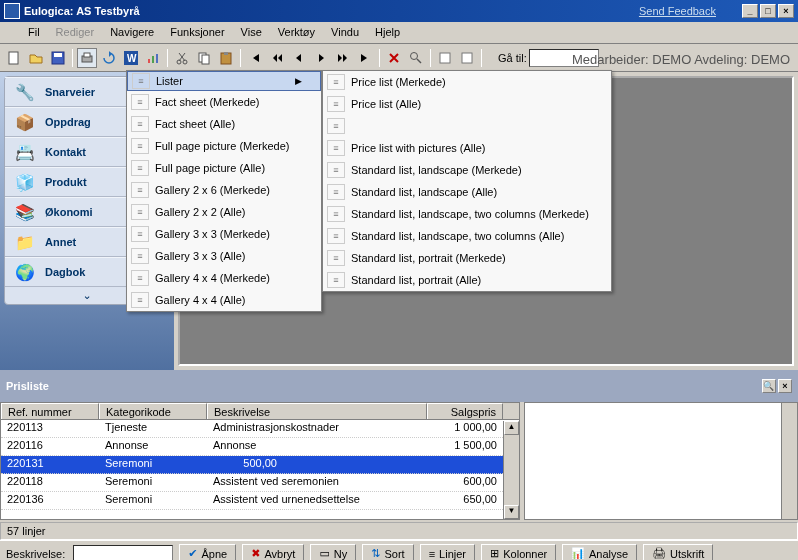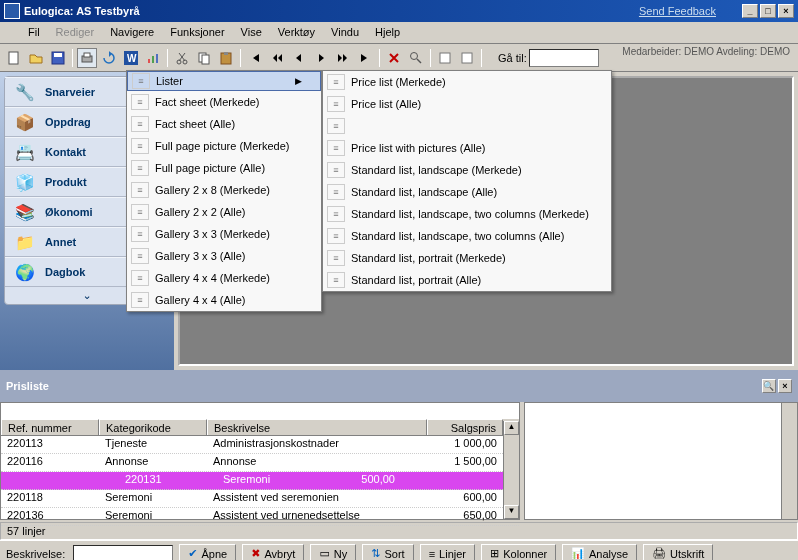--- a/index.html
+++ b/index.html
@@ -13,21 +13,21 @@
   
   .menubar { height: 22px; background: #d4d0c8; display: flex; align-items: flex-start; padding: 2px 20px; border-bottom: 1px solid #808080; }
   .menubar span { padding: 2px 8px; cursor: pointer; }
   .menubar span.disabled { color: #888; }
   
   .toolbar { height: 28px; background: #d4d0c8; display: flex; align-items: center; padding: 2px 4px; border-bottom: 1px solid #808080; gap: 2px; position: relative; }
   .tb-btn { width: 20px; height: 20px; border: 1px solid transparent; display:flex; align-items:center; justify-content:center; cursor:pointer; }
   .tb-sep { width: 1px; height: 18px; background: #808080; margin: 0 2px; border-right: 1px solid #fff; }
   .tb-label { margin-left: 12px; color:#000; }
   .tb-input { width: 70px; height: 18px; border: 1px inset #808080; background:#fff; }
-  .staff { position: absolute; right: 8px; top: 2px; font-size: 10px; color:#555; }
+  .staff { position: absolute; right: 8px; top: 8px; font-size: 13px; color:#555; }
   
   .main-area { display: flex; height: 298px; background: #d4d0c8; }
   .sidebar { width: 174px; background: linear-gradient(to bottom, #c0d0e8, #5070a0); padding: 2px; }
   .sb-panel { background: #dbe3f0; border: 1px solid #a0a8b8; border-radius: 4px; margin: 2px; }
   .sb-item { height: 30px; display: flex; align-items: center; padding: 4px 8px; cursor: pointer; font-weight: bold; color: #003366; border-top: 1px solid #f0f4fa; border-bottom: 1px solid #b0b8c8; }
   .sb-item .sb-icon { width: 24px; height: 24px; margin-right: 8px; display:flex; align-items:center; justify-content:center; font-size:16px; }
   .sb-collapse { text-align:center; padding: 2px; color:#003366; cursor:pointer; }
   
   .content-panel { flex: 1; background: #808080; margin: 4px; border: 2px inset #fff; position: relative; }
   
@@ -41,26 +41,26 @@
   .menu2 { top: 70px; left: 322px; width: 290px; }
   
   
   .prisliste { position: absolute; left:0; right:0; top: 370px; bottom: 0; background:#d4d0c8; }
   .pris-title { height: 32px; background: #9ca8c0; color:#fff; padding: 2px 6px; font-weight:bold; display:flex; align-items:center; }
   .pris-title .spacer { flex:1; }
   .pris-title .tbtn { width:14px; height:14px; background:#d4d0c8; border:1px solid #fff; border-right-color:#808080; border-bottom-color:#808080; margin-left:2px; font-size:9px; text-align:center; line-height:12px; color:#000; cursor:pointer;}
   
   .pris-body { display:flex; height: 118px; }
   .grid-wrap { width: 520px; border:1px solid #808080; background:#fff; position:relative; }
-  .grid-head { display:flex; background:#d4d0c8; border-bottom:1px solid #808080; height:17px;margin-top:16px; }
+  .grid-head { display:flex; background:#d4d0c8; border-bottom:1px solid #808080; height:17px; }
   .grid-head div { padding:2px 6px; border-right:1px solid #808080; border-top:1px solid #fff; border-left:1px solid #fff; font-size:11px; }
   .grid-rows { }
   .grid-row { display:flex; height:18px; border-bottom:1px dotted #ccc; }
   .grid-row div { padding:1px 6px; font-size:11px; }
-  .grid-row.selected { background:#d946ef; color:#fff;justify-content:center; }
+  .grid-row.selected { background:#1d4ed8; color:#fff; }
   .c1{width:98px;} .c2{width:108px;} .c3{width:220px;} .c4{width:76px; text-align:right;}
   .grid-scroll { width:16px; background:#d4d0c8; border-left:1px solid #808080; position:absolute; right:0; top:18px; bottom:0;}
   .grid-scroll .sbtn{height:14px; background:#d4d0c8; border:1px solid #fff; border-right-color:#808080; border-bottom-color:#808080; font-size:8px; text-align:center;}
   
   .preview { flex:1; background:#fff; border:1px solid #808080; margin-left:4px; }
   .preview-scroll{float:right;width:16px;height:100%;background:#d4d0c8;border-left:1px solid #808080;}
   
   .status-row { height:18px; border:1px inset #fff; background:#d4d0c8; padding:2px 6px; margin-top:2px;}
   
   .bottom-row { height: 26px; display:flex; align-items:center; padding: 2px 6px; gap: 6px; border-top:1px solid #fff; }
@@ -271,21 +271,21 @@
   <div class="row">
       <span class="micon">≡</span>
       <span>Full page picture (Merkede)</span>
     </div>
   <div class="row">
       <span class="micon">≡</span>
       <span>Full page picture (Alle)</span>
     </div>
   <div class="row">
       <span class="micon">≡</span>
-      <span>Gallery 2 x 8 (Merkede)</span>
+      <span>Gallery 2 x 6 (Merkede)</span>
     </div>
   <div class="row">
       <span class="micon">≡</span>
       <span>Gallery 2 x 2 (Alle)</span>
     </div>
   <div class="row">
       <span class="micon">≡</span>
       <span>Gallery 3 x 3 (Merkede)</span>
     </div>
   <div class="row">

